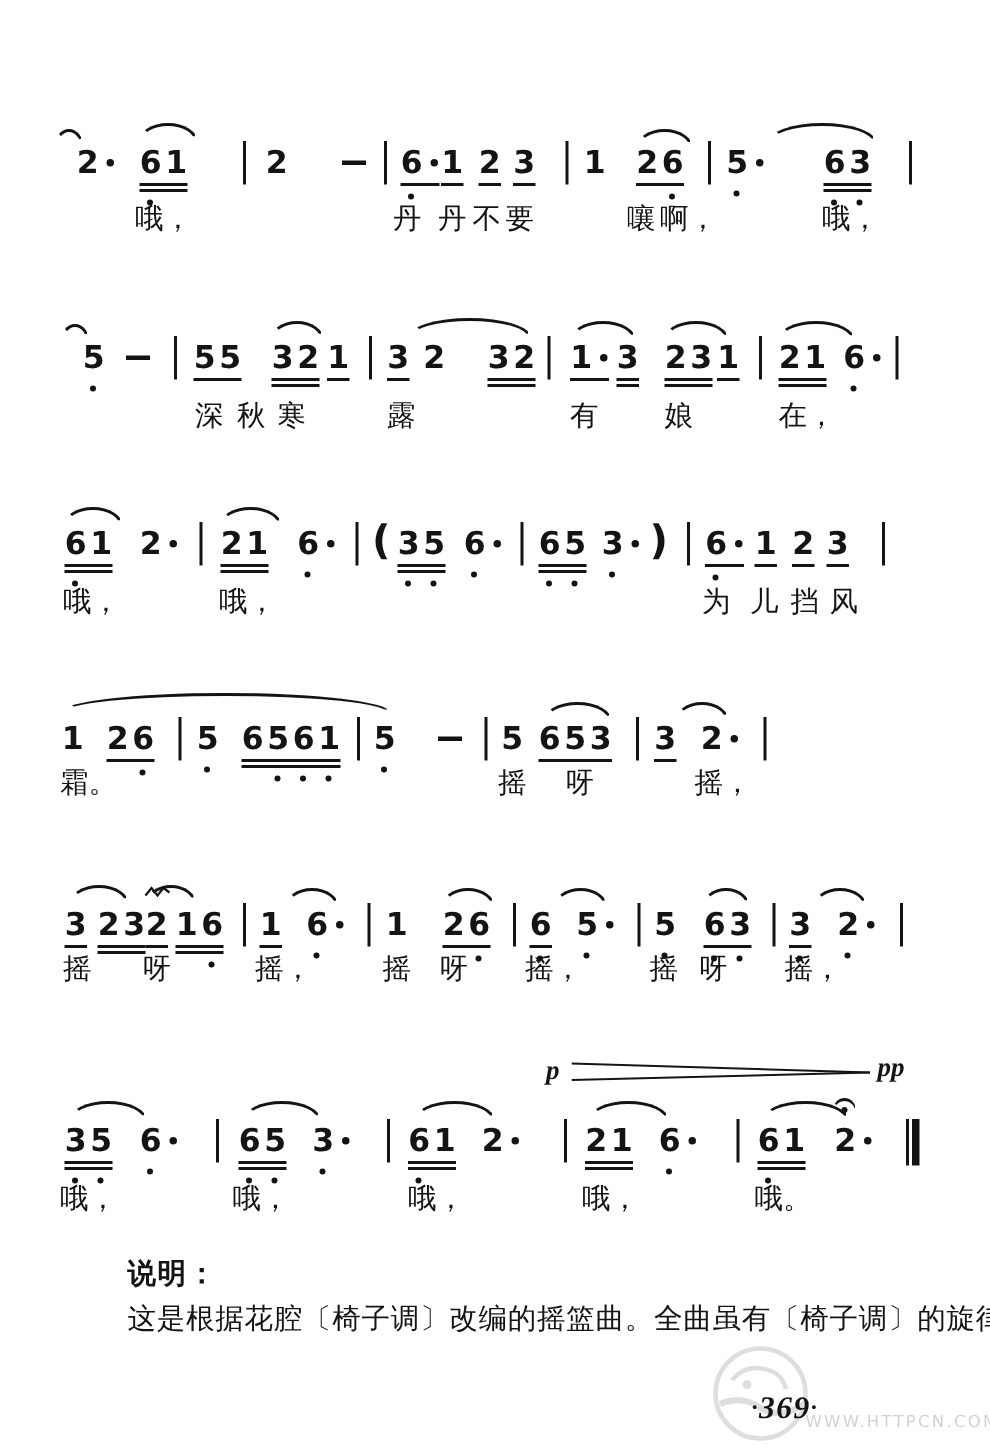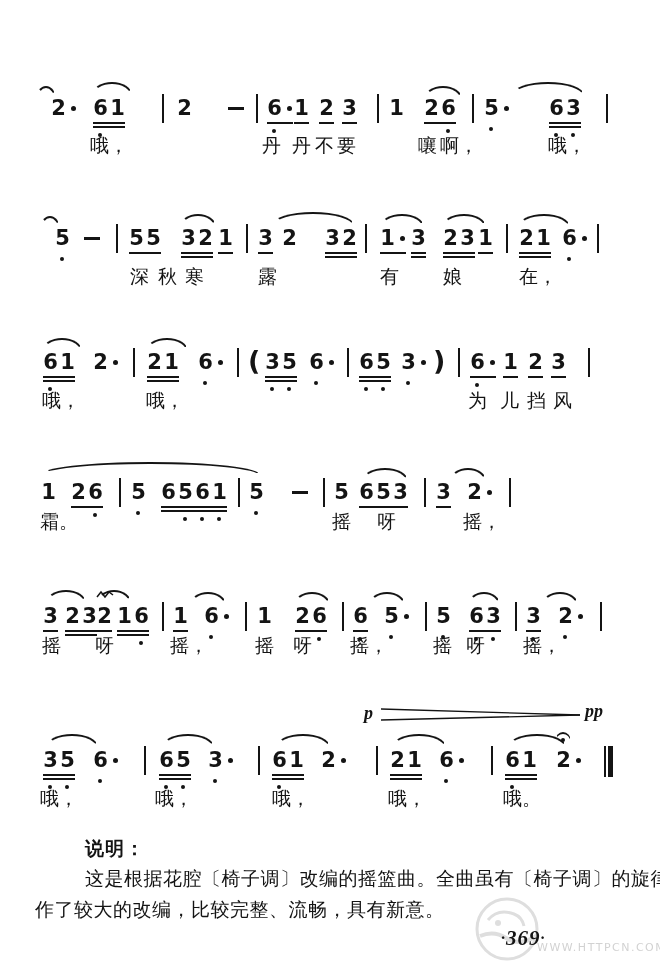--- a/index.html
+++ b/index.html
@@ -229,21 +229,20 @@
 
   <span class="dynp" style="left:364px;top:703px;">p</span>
   <svg class="hairpin" style="left:381px;top:708px;" width="200" height="14">
     <line x1="0" y1="1" x2="199" y2="7" stroke="#141414" stroke-width="1.3"></line>
     <line x1="0" y1="12" x2="199" y2="7" stroke="#141414" stroke-width="1.3"></line>
   </svg>
   <span class="dynp" style="left:585px;top:701px;">pp</span>
 
   <div class="note-heading">说明：</div>
   <div class="para para1">这是根据花腔〔椅子调〕改编的摇篮曲。全曲虽有〔椅子调〕的旋律韵味，但已</div>
-  <div class="para para2">作了较大的改编，比较完整、流畅，具有新意。</div>
 
   <svg class="wm wm-logo" style="position:absolute;" width="78" height="78" viewBox="0 0 78 78">
     <circle cx="39" cy="39" r="30" fill="none" stroke="#dedede" stroke-width="3"></circle>
     <path d="M12 46 q14 -6 26 2 q14 9 30 -2" fill="none" stroke="#dedede" stroke-width="4"></path>
     <path d="M20 30 q10 -12 26 -6 q8 3 10 12" fill="none" stroke="#dedede" stroke-width="3"></path>
     <circle cx="30" cy="33" r="3" fill="#dedede"></circle>
   </svg>
   <div class="wm wm-url" style="position:absolute;">WWW.HTTPCN.COM</div>
 
   <div class="pageno"><span class="pdot">·</span><span>369</span><span class="pdot">·</span></div>

